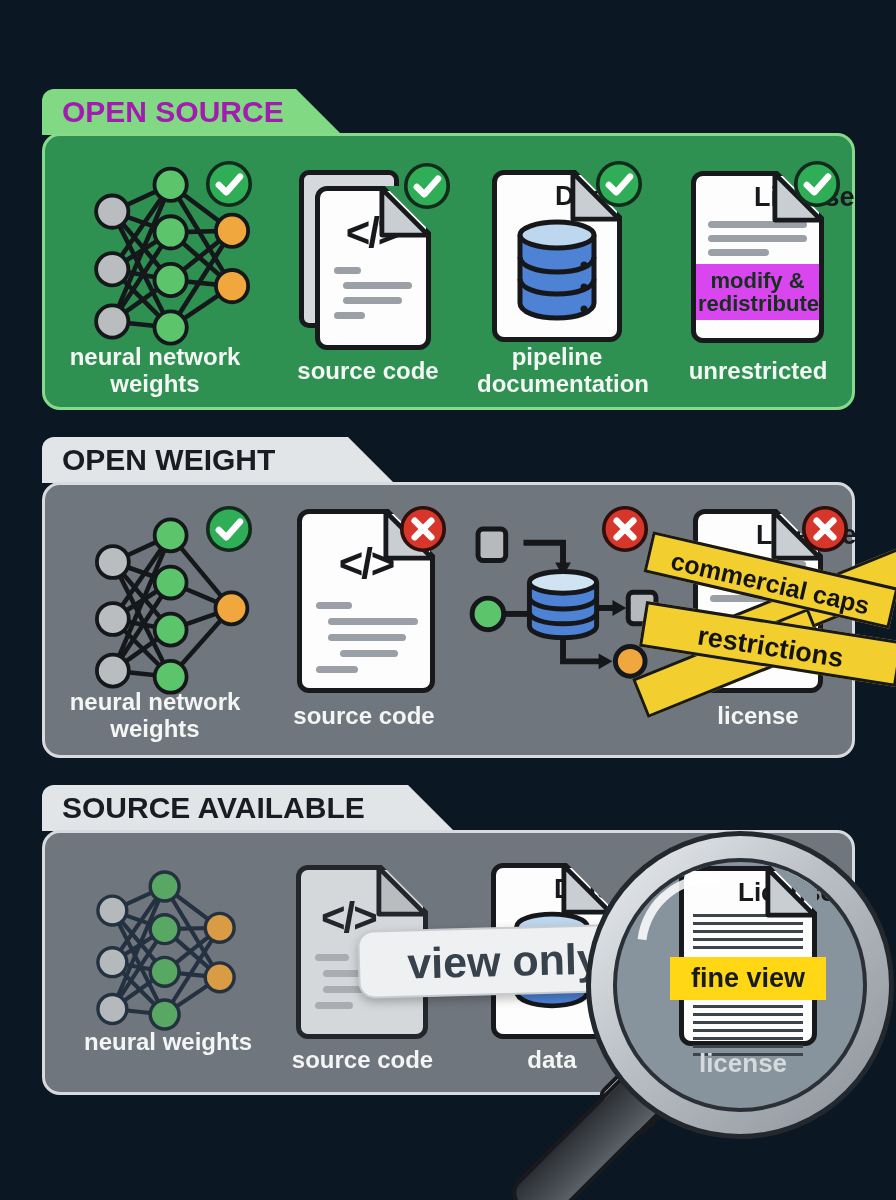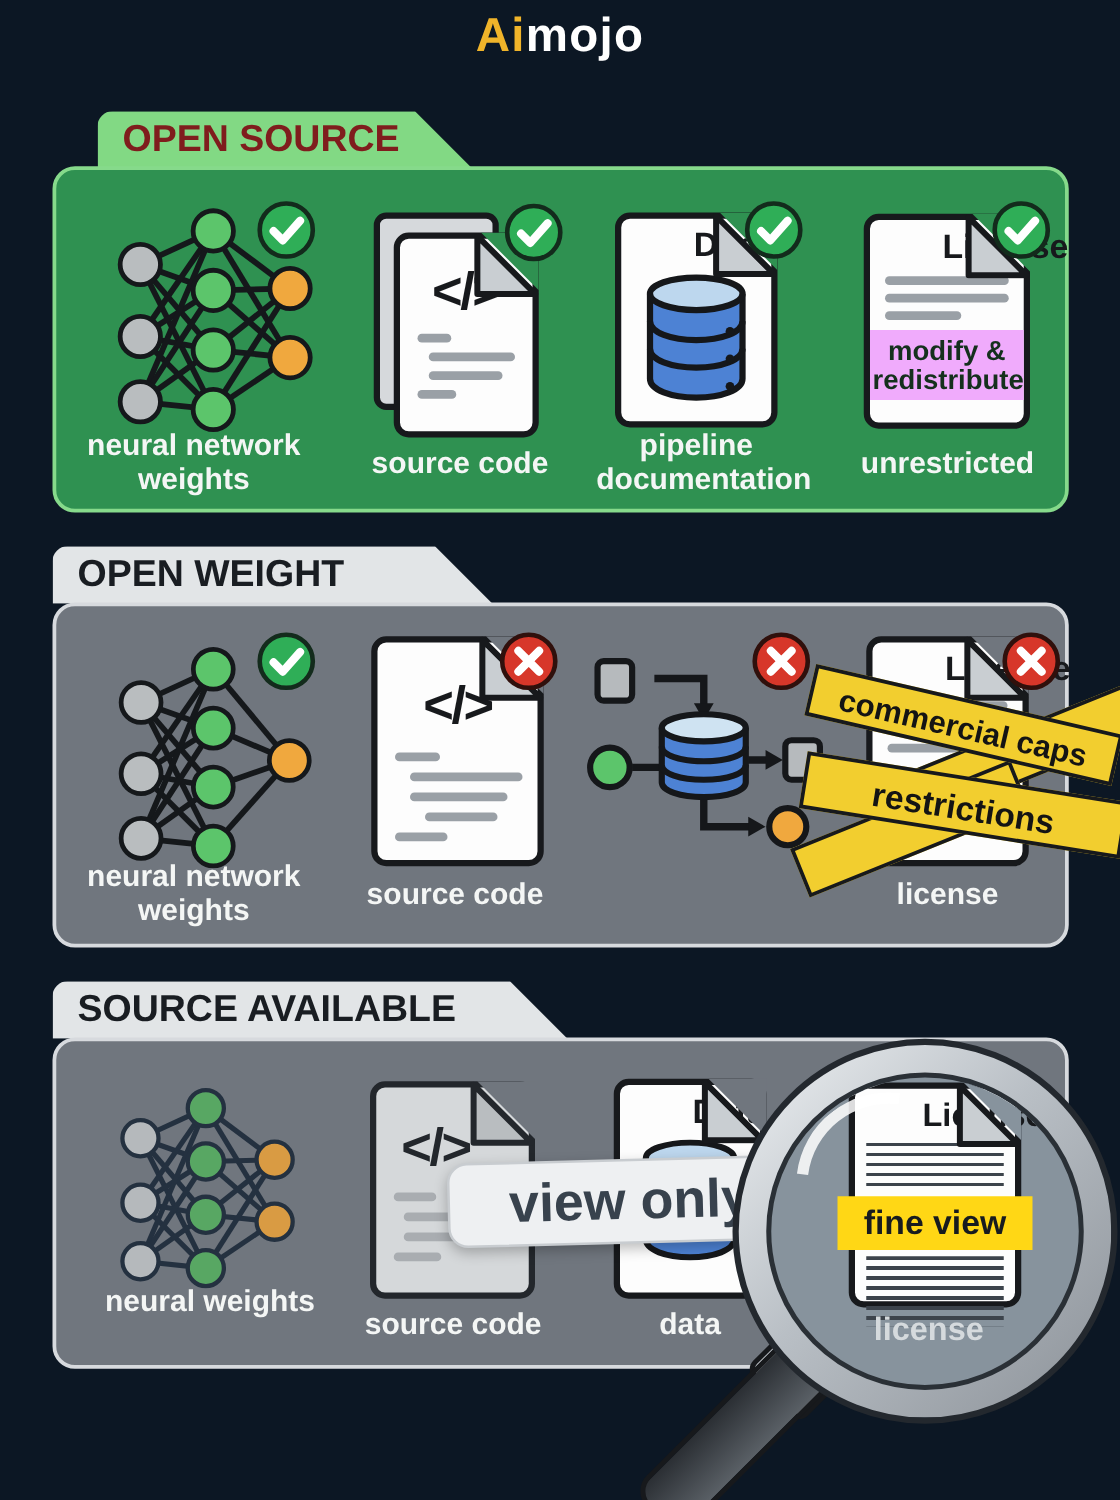--- a/index.html
+++ b/index.html
@@ -5,21 +5,21 @@
   html,body{margin:0;padding:0;background:#0c1724;}
   #stage{position:relative;width:896px;height:1200px;overflow:hidden;
          font-family:"Liberation Sans",sans-serif;background:#0c1724;}
   
   .logo{position:absolute;top:8px;left:0;right:0;text-align:center;font-weight:800;letter-spacing:1px;}
   .logo .p1{color:#f0b42a;font-size:38px;}
   .logo .p2{color:#ffffff;font-size:38px;}
   
   .tab{position:absolute;height:46px;line-height:46px;padding-left:20px;font-size:30px;font-weight:800;
        clip-path:polygon(0 0,calc(100% - 46px) 0,100% 100%,0 100%);border-radius:12px 10px 0 0;}
-  .tab-green{background:#82d984;color:#7f1d1d;margin-left:36px;}
+  .tab-green{background:#82d984;color:#a21caf;}
   .tab-gray{background:#e2e5e7;color:#191d22;}
   .panel{position:absolute;width:807px;border-radius:18px;}
   .panel-green{background:#2f9151;border:3px solid #86da8b;--panel:#2f9151;}
   .panel-gray{background:#70767e;border:3px solid #d7dade;--panel:#70767e;}
   
   .lbl{position:absolute;color:#f4f6f5;font-weight:700;font-size:24px;line-height:1.12;text-align:center;}
   
   .nn{position:absolute;}
   .nn line{stroke:#15181b;stroke-width:6;}
   .nn circle{stroke:#15181b;stroke-width:5;}
@@ -31,21 +31,21 @@
   .doc{position:absolute;background:#fdfdfd;border:5px solid #17191c;border-radius:12px;box-sizing:border-box;}
   .doc .fold{position:absolute;top:-5px;right:-5px;width:52px;height:52px;}
   .doc.graydoc{background:#d5d8da;border-color:#23272c;}
   .backdoc{position:absolute;background:#d6d9dc;border:5px solid #17191c;border-radius:10px;box-sizing:border-box;}
   .doc-title{font-weight:800;font-size:27px;color:#17191c;padding:6px 0 0 14px;margin-left:44px;}
   .glyph{font-weight:800;font-size:42px;color:#17191c;text-align:center;letter-spacing:-2px;margin-top:18px;}
   .graydoc .glyph{color:#23272c;}
   .line{height:7px;border-radius:4px;background:#9aa0a6;}
   .graydoc .line{background:#a9adb1;}
   .band{margin:8px 0 0;padding:5px 2px;font-weight:800;font-size:22px;line-height:1.05;color:#15301d;
-        text-align:center;background:#f0abfc;}
+        text-align:center;background:#d946ef;}
   .fineprint{margin:4px auto 0;width:86%;
         background-image:repeating-linear-gradient(180deg,#3c434b 0 3px,transparent 3px 8px);}
   .highlightband{position:relative;margin:5px -14px;background:#ffd715;text-align:center;
         font-weight:800;font-size:27px;color:#171b1f;padding:6px 0;}
   
   .badge{position:absolute;width:48px;height:48px;}
   
   .tape{position:absolute;height:42px;line-height:42px;text-align:center;background:#f2ce2f;
         border:3px solid #17191c;font-weight:800;font-size:25px;color:#141414;box-sizing:border-box;z-index:6;}
   .tape.plain{z-index:5;border-width:3px;}
@@ -66,23 +66,20 @@
   .handle{position:absolute;left:497px;top:1120px;width:176px;height:46px;border-radius:18px;
         background:linear-gradient(#5a6066,#2b2f34);border:4px solid #17191c;transform:rotate(135deg);z-index:18;}
   .lens-label{position:absolute;left:56px;top:186px;width:140px;text-align:center;
         color:#d5dadd;font-weight:700;font-size:26px;}
 </style>
 </head>
 <body>
 
 <div id="stage">
 
-  <div class="logo">
-    <span class="p1">Ai</span><span class="p2">mojo</span>
-  </div>
 
   <div class="tab tab-green" style="left:42px;top:89px;width:280px;">
     <span>OPEN SOURCE</span>
   </div>
   <div class="panel panel-green" style="left:42px;top:133px;height:271px;">
 
     <svg class="nn" style="left:28px;top:18px;" width="196" height="192" viewBox="0 0 225 250">
       <g>
           <line x1="36" y1="75" x2="112" y2="40"></line>
           <line x1="36" y1="75" x2="112" y2="102"></line>

